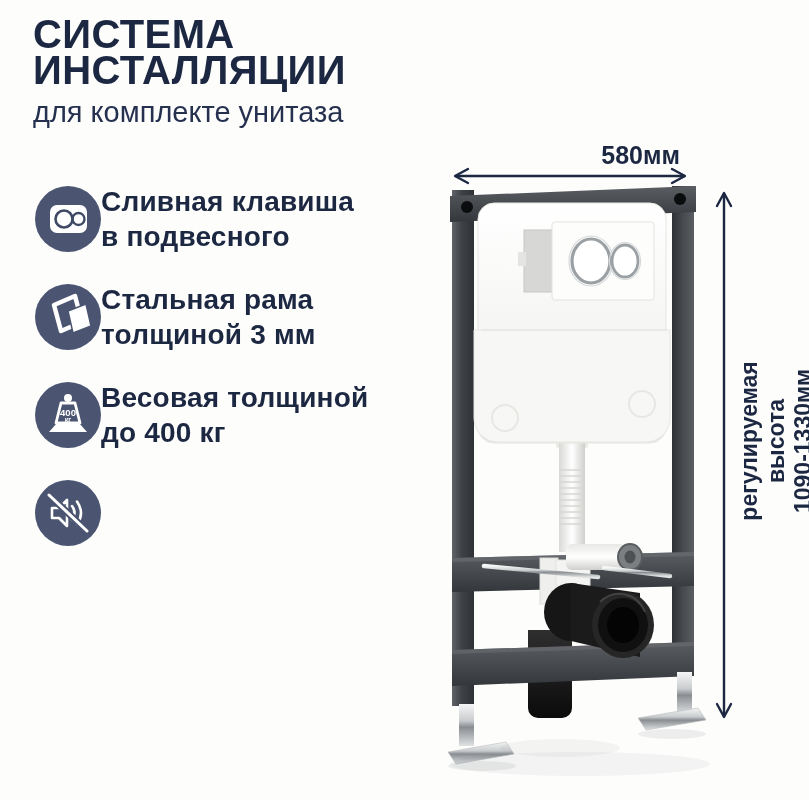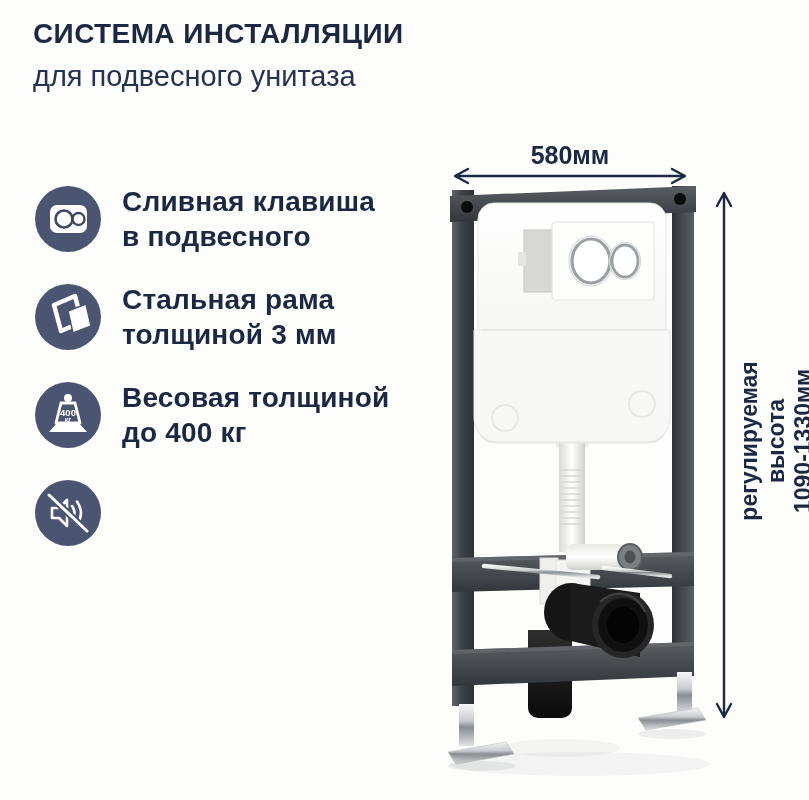--- a/index.html
+++ b/index.html
@@ -4,57 +4,57 @@
 <style>
   html,body{margin:0;padding:0;background:#e8e8e8;}
   .canvas{
     position:relative;width:809px;height:800px;margin:0 auto;
     background:#fdfdfc;overflow:hidden;
     font-family:"Liberation Sans",sans-serif;color:#1d2a44;
   }
   
   .hdr{position:absolute;left:33px;top:16px;width:440px;}
   .hdr h1{
-    margin:0;font-size:28px;line-height:36px;font-weight:800;
+    margin:0;font-size:40px;line-height:36px;font-weight:800;
     letter-spacing:.4px;color:#1c2742;
   }
   .hdr .sub{
     margin-top:7px;font-size:29px;line-height:34px;font-weight:400;color:#263150;
   }
   
   .features{position:absolute;left:35px;top:186px;list-style:none;margin:0;padding:0;}
-  .feature{display:flex;align-items:center;gap:21px;height:66px;margin-bottom:32px;}
+  .feature{display:flex;align-items:center;height:66px;margin-bottom:32px;}
   .badge{
     flex:0 0 66px;width:66px;height:66px;border-radius:50%;
     background:#4b5571;display:flex;align-items:center;justify-content:flex-end;
   }
   .badge svg{display:block;}
   .ftext{font-size:28px;line-height:35px;font-weight:800;color:#1c2742;letter-spacing:.2px;white-space:nowrap;}
   
   .dim-w-label{
-    position:absolute;left:460px;top:141px;width:220px;text-align:center;
+    position:absolute;left:460px;top:141px;width:220px;text-align:right;
     font-size:25px;font-weight:600;color:#1c2742;
   }
   .dim-h-label{
     position:absolute;left:653px;top:414px;width:220px;height:54px;
     transform:rotate(-90deg);text-align:center;
     font-size:23px;line-height:27px;font-weight:600;color:#1c2742;
   }
   .dim-h-label span{display:block;}
   .overlay{position:absolute;left:0;top:0;pointer-events:none;}
   svg text{font-family:"Liberation Sans",sans-serif;}
 </style>
 </head>
 <body>
 
 <div class="canvas">
 
   <div class="hdr">
     <h1>СИСТЕМА ИНСТАЛЛЯЦИИ</h1>
-    <div class="sub">для подвесного унитаза</div>
+    <div class="sub">для комплекте унитаза</div>
   </div>
 
   <ul class="features">
 
     <li class="feature">
       <span class="badge">
         <svg width="66" height="66" viewBox="0 0 66 66">
           <rect x="15" y="19" width="37" height="28" rx="7" fill="#ffffff"></rect>
           <circle cx="29" cy="33" r="8.5" fill="none" stroke="#3e4963" stroke-width="2.6"></circle>
           <circle cx="43.5" cy="33" r="6" fill="none" stroke="#3e4963" stroke-width="2.4"></circle>

